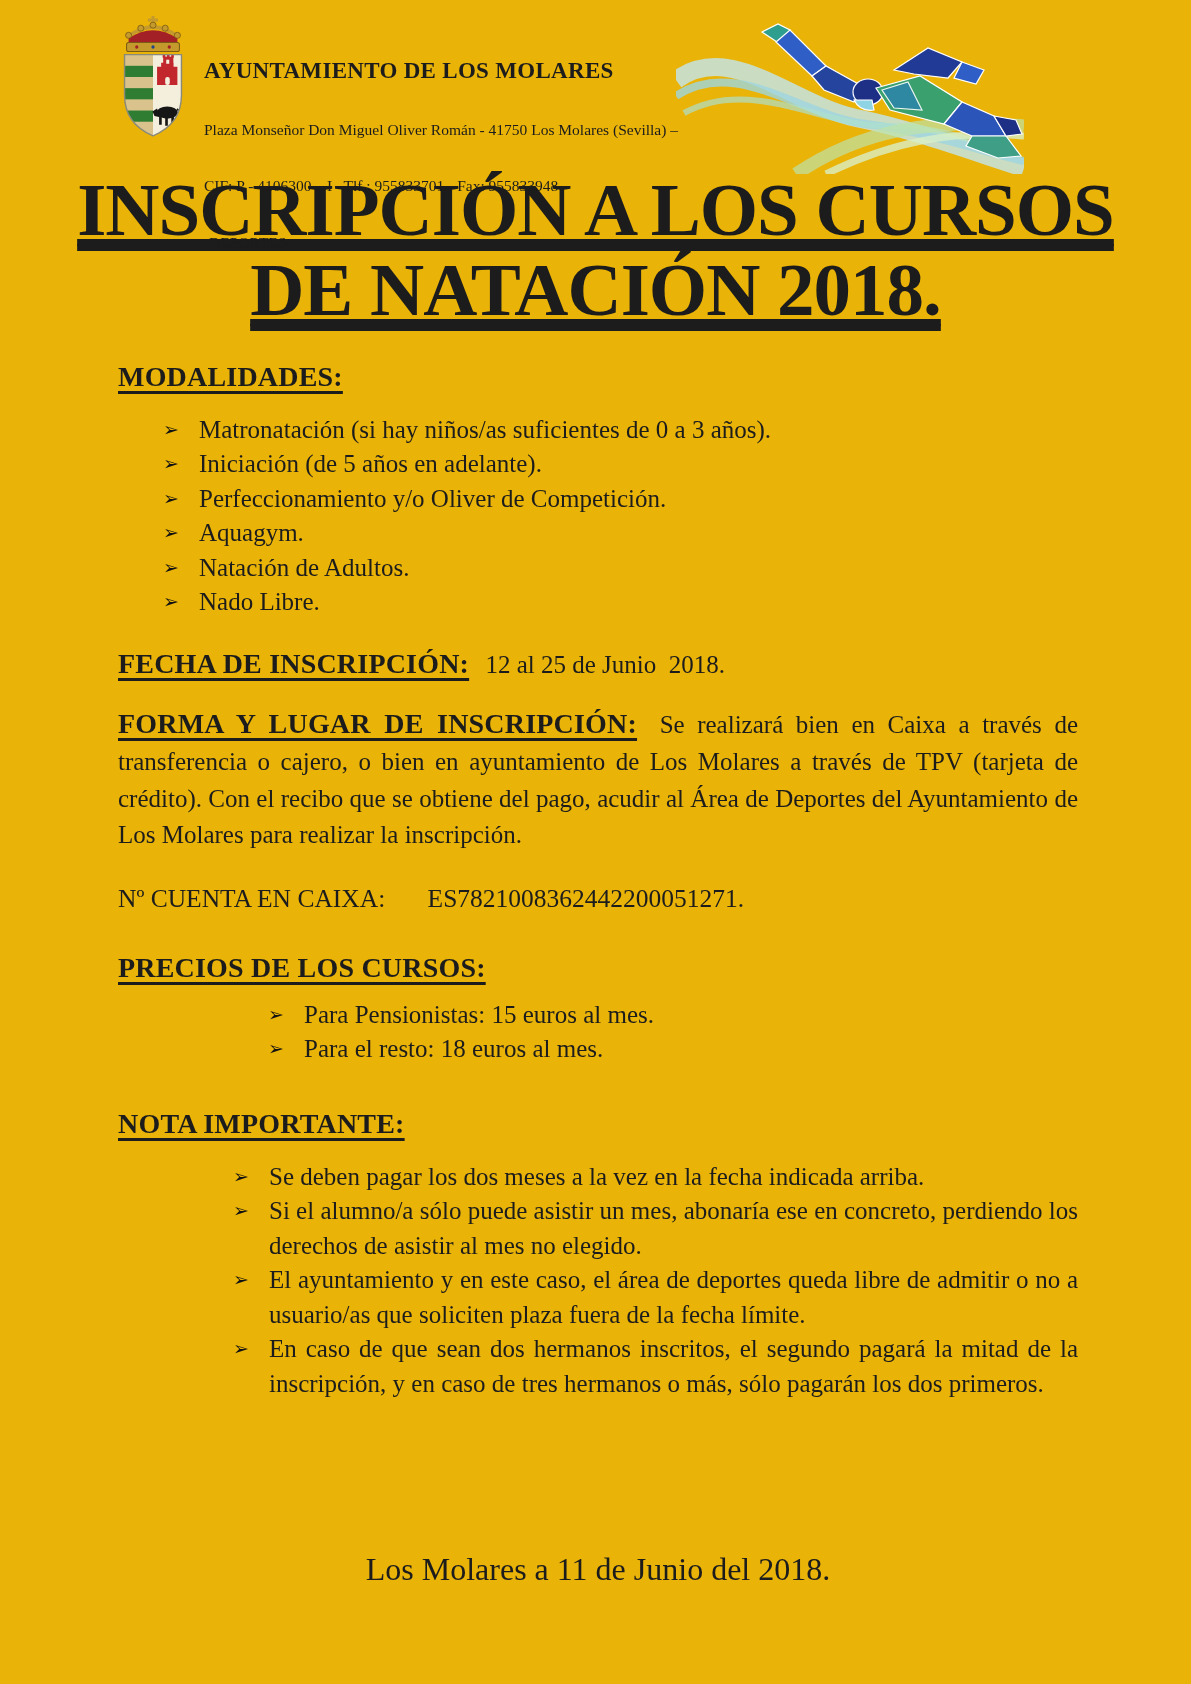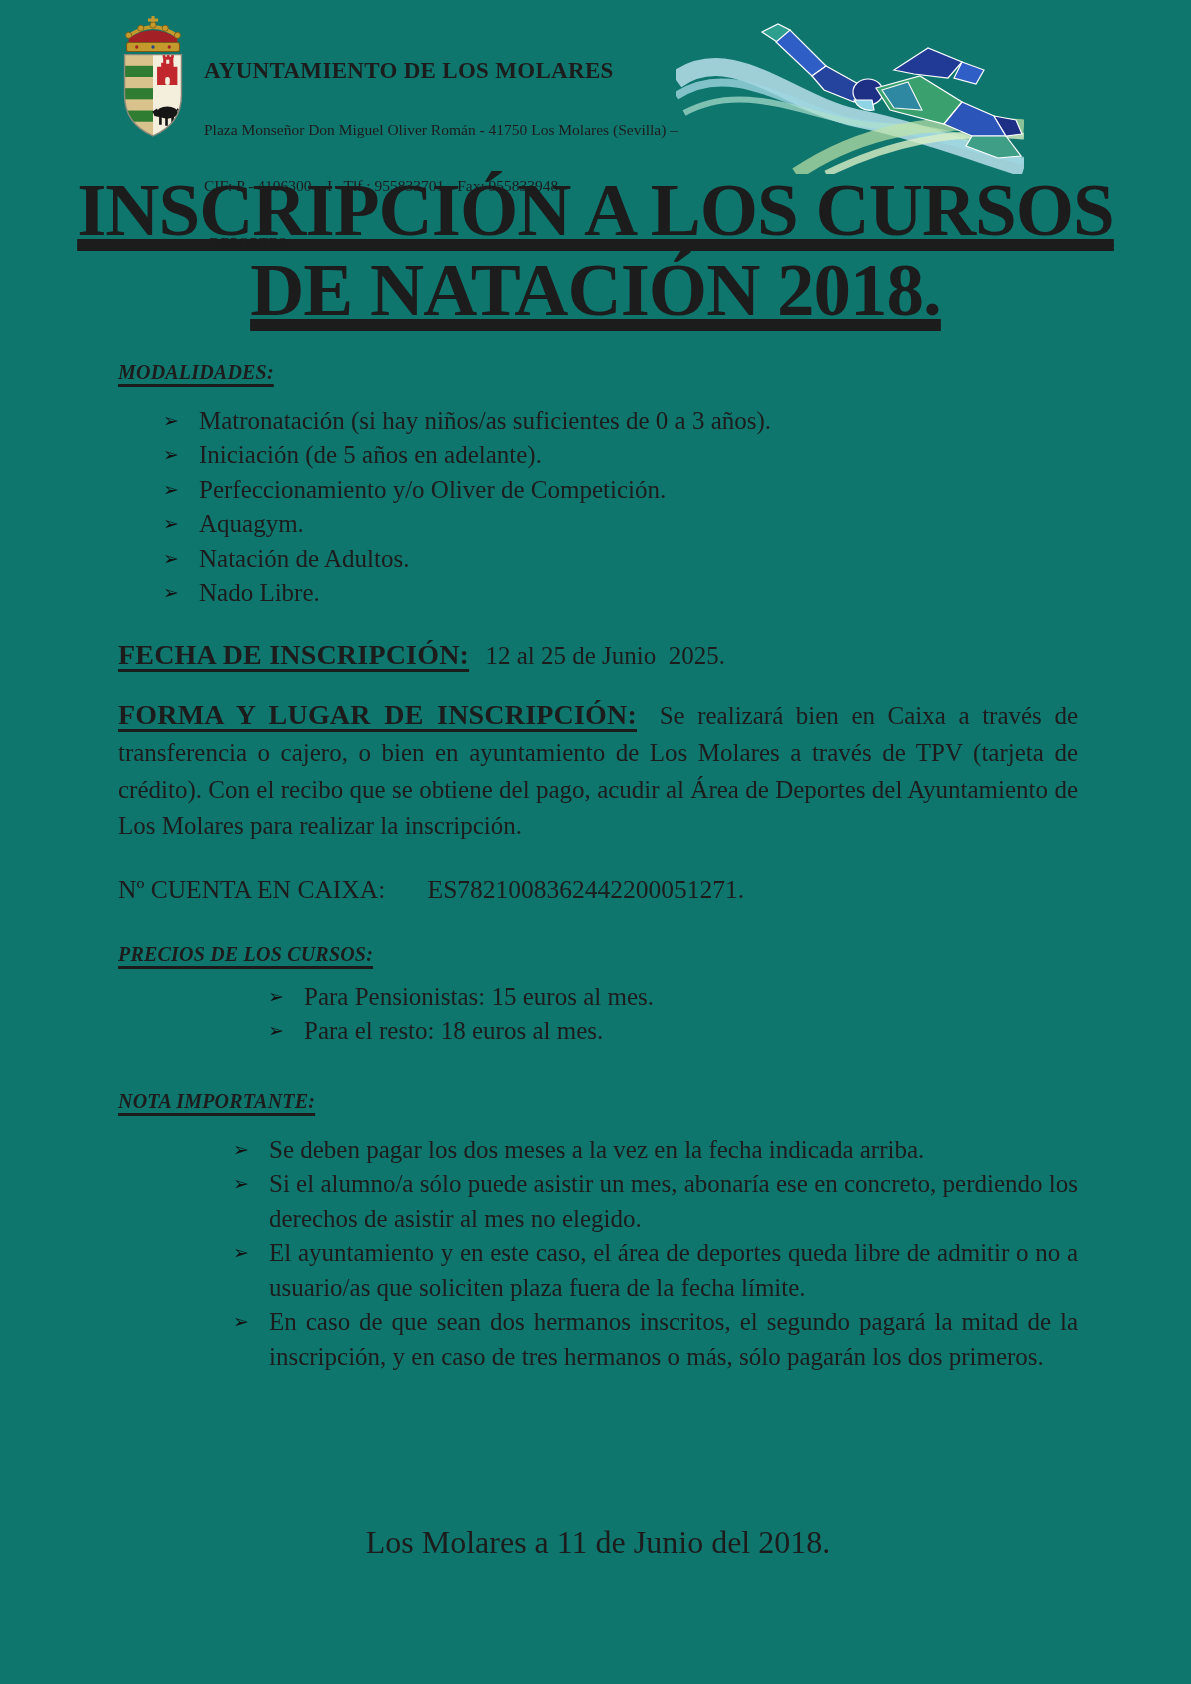--- a/index.html
+++ b/index.html
@@ -2,42 +2,42 @@
 <html lang="es"><head>
 <meta charset="utf-8">
 <title>Inscripción Cursos Natación 2018</title>
 <style>
   * { margin:0; padding:0; box-sizing:border-box; }
   html,body { background:#ffffff; }
   .page {
     position:relative;
     width:1191px; height:1684px;
     margin:0 auto;
-    background:#0f766e;
+    background:#eab308;
     color:#1c1c1c;
     font-family:"Liberation Serif","DejaVu Serif",serif;
     overflow:hidden;
   }
   
   .letterhead { position:relative; margin:16px 113px 0 118px; height:140px; }
   .crest { position:absolute; left:-4px; top:0; width:78px; height:124px; }
   .lh-text { position:absolute; left:86px; top:6px; white-space:pre-wrap; }
   .org  { font-size:23px; font-weight:bold; letter-spacing:.3px; }
   .addr { font-size:15.5px; line-height:1.32; }
   .dept { padding-left:5px; }
   .swimmer { position:absolute; left:558px; top:2px; width:348px; height:156px; }
   
   .doc-title { margin-top:14px; text-align:center; font-weight:bold;
                font-size:75px; line-height:1.07; letter-spacing:-1px;text-decoration:underline; }
   .title-line { display:block; text-decoration:underline;
                 text-decoration-thickness:7px; text-underline-offset:9px; }
   
-  .sec-heading { margin:30px 113px 0 118px; font-size:20px; font-weight:bold;
+  .sec-heading { margin:30px 113px 0 118px; font-size:28px; font-weight:bold;
                  text-decoration:underline; text-decoration-thickness:3px;
-                 text-underline-offset:5px; letter-spacing:.2px;font-style:italic; }
+                 text-underline-offset:5px; letter-spacing:.2px; }
   .h2inline { font-size:28px; font-weight:bold; text-decoration:underline;
               text-decoration-thickness:3px; text-underline-offset:5px;
               margin-right:10px; letter-spacing:.2px; }
   .blist { list-style:none; margin-right:113px; }
   .blist li { display:flex; font-size:25px; line-height:1.38; }
   .bullet { flex:0 0 36px; width:36px; font-family:"DejaVu Sans",sans-serif;
             font-size:19px; padding-top:3px; color:#111; }
   .btext { flex:1; }
   .indent-a { margin-left:163px; margin-top:20px; }
   .indent-b { margin-left:268px; margin-top:14px; }
@@ -178,21 +178,21 @@
       </li>
 
       <li>
         <span class="bullet">➢</span>
         <span class="btext">Nado Libre.</span>
       </li>
     </ul>
 
   <p class="line-p">
     <span class="h2inline">FECHA DE INSCRIPCIÓN:</span>
-    <span class="val">12 al 25 de Junio  2025.</span>
+    <span class="val">12 al 25 de Junio  2018.</span>
   </p>
 
   <p class="para">
     <span class="h2inline">FORMA Y LUGAR DE INSCRIPCIÓN:</span>
     <span>Se realizará bien en Caixa a través de transferencia o cajero, o bien en ayuntamiento de Los Molares a través de TPV (tarjeta de crédito). Con el recibo que se obtiene del pago, acudir al Área de Deportes del Ayuntamiento de Los Molares para realizar la inscripción.</span>
   </p>
 
   <p class="cuenta-p">
     <span>Nº CUENTA EN CAIXA:</span>
     <span class="cuenta-value">ES7821008362442200051271.</span>

